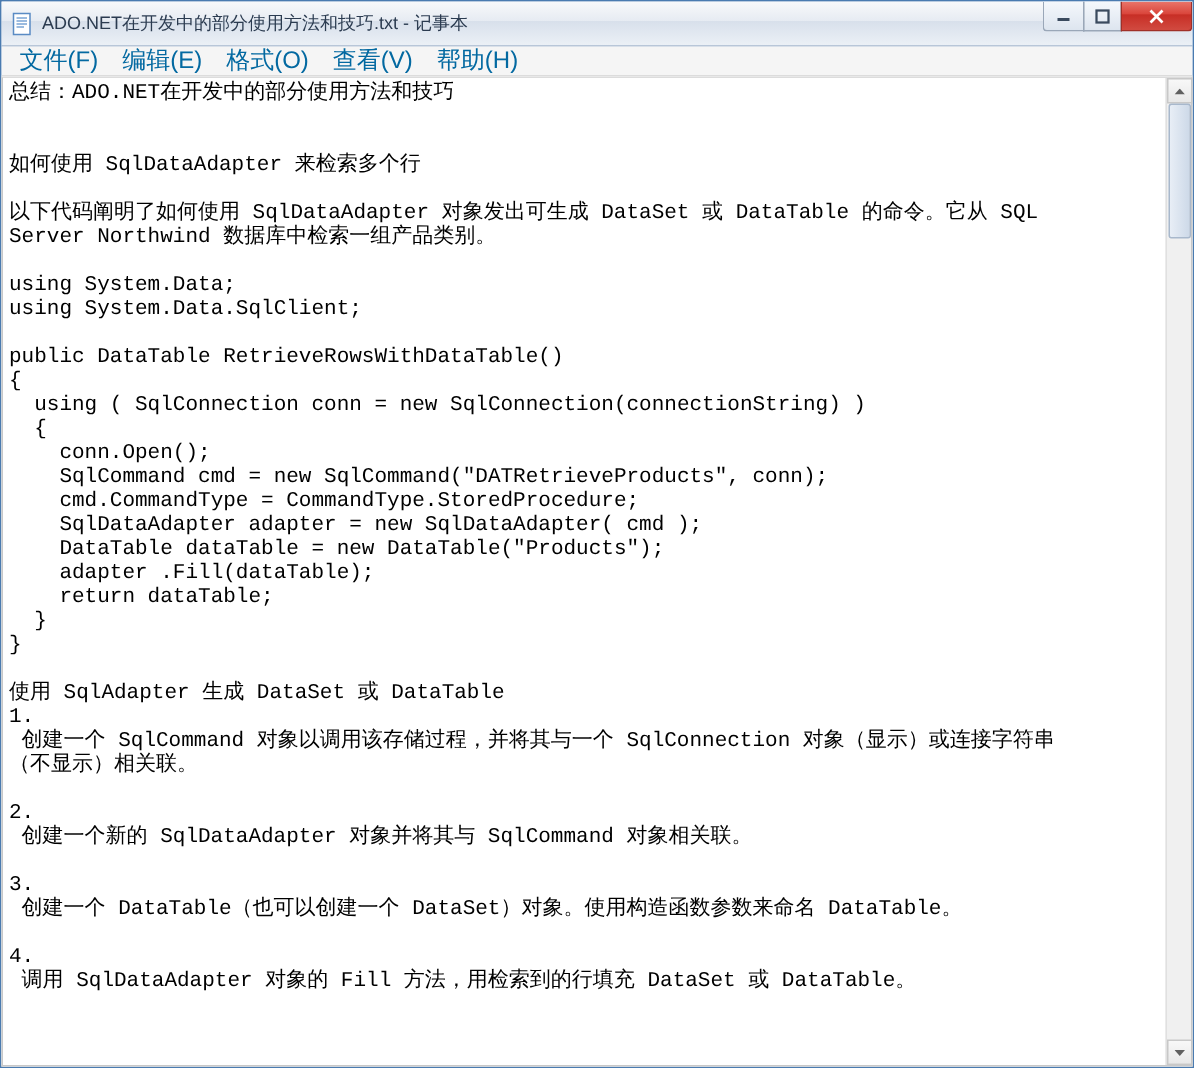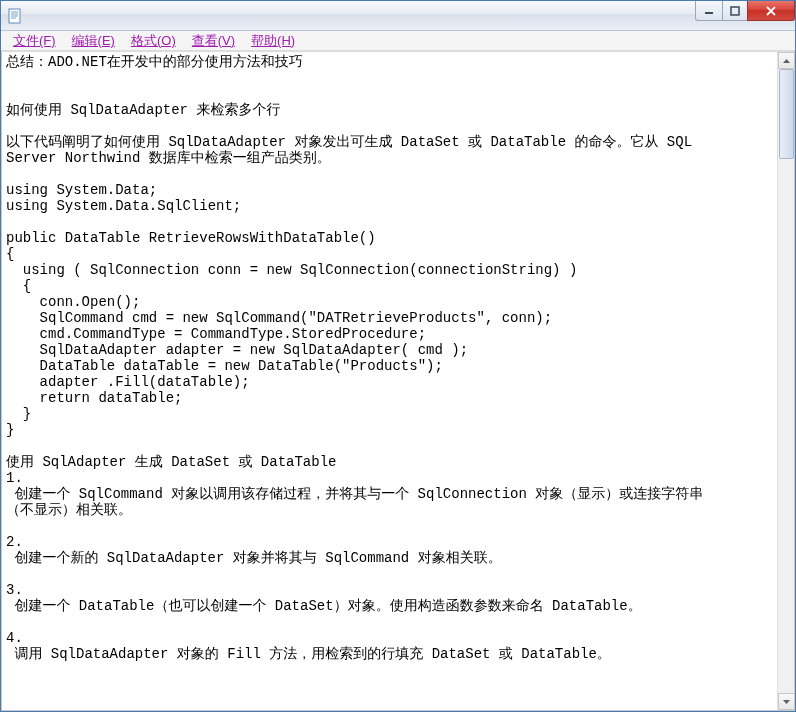--- a/index.html
+++ b/index.html
@@ -61,24 +61,23 @@
     .menubar {
       height: 20px;
       background: #f5f5f5;
       border-bottom: 1px solid #dcdcdc;
       display: flex;
       align-items: center;
       padding-left: 4px;
     }
     .menu-item {
       padding: 2px 8px;
-      color: #a21caf;
-      font-size: 13px;
+      color: #0369a1;
+      font-size: 16px;
       cursor: default;
-      text-decoration: underline;
     }
     .content-wrap {
       position: absolute;
       top: 51px;
       left: 1px;
       right: 1px;
       bottom: 1px;
       border: 1px solid #c8c8c8;
       border-top: 1px solid #dcdcdc;
       background: #fff;
@@ -130,20 +129,21 @@
 <div class="titlebar">
   <span class="title-icon">
     <svg viewBox="0 0 16 16" width="16" height="16">
       <rect x="2" y="1" width="11" height="14" fill="#fff" stroke="#5a8bc4" stroke-width="1"></rect>
       <line x1="4" y1="4" x2="11" y2="4" stroke="#7aa4d4"></line>
       <line x1="4" y1="6" x2="11" y2="6" stroke="#7aa4d4"></line>
       <line x1="4" y1="8" x2="11" y2="8" stroke="#7aa4d4"></line>
       <line x1="4" y1="10" x2="9" y2="10" stroke="#7aa4d4"></line>
     </svg>
   </span>
+  <span class="title-text">ADO.NET在开发中的部分使用方法和技巧.txt - 记事本</span>
   <div class="window-controls">
     <div class="win-btn min">
       <svg width="10" height="10" viewBox="0 0 10 10">
           <rect x="1" y="6" width="8" height="2" fill="#3a4a5e"></rect>
         </svg>
     </div>
     <div class="win-btn max">
       <svg width="10" height="10" viewBox="0 0 10 10">
           <rect x="1" y="1" width="8" height="8" fill="none" stroke="#3a4a5e" stroke-width="1.5"></rect>
         </svg>

